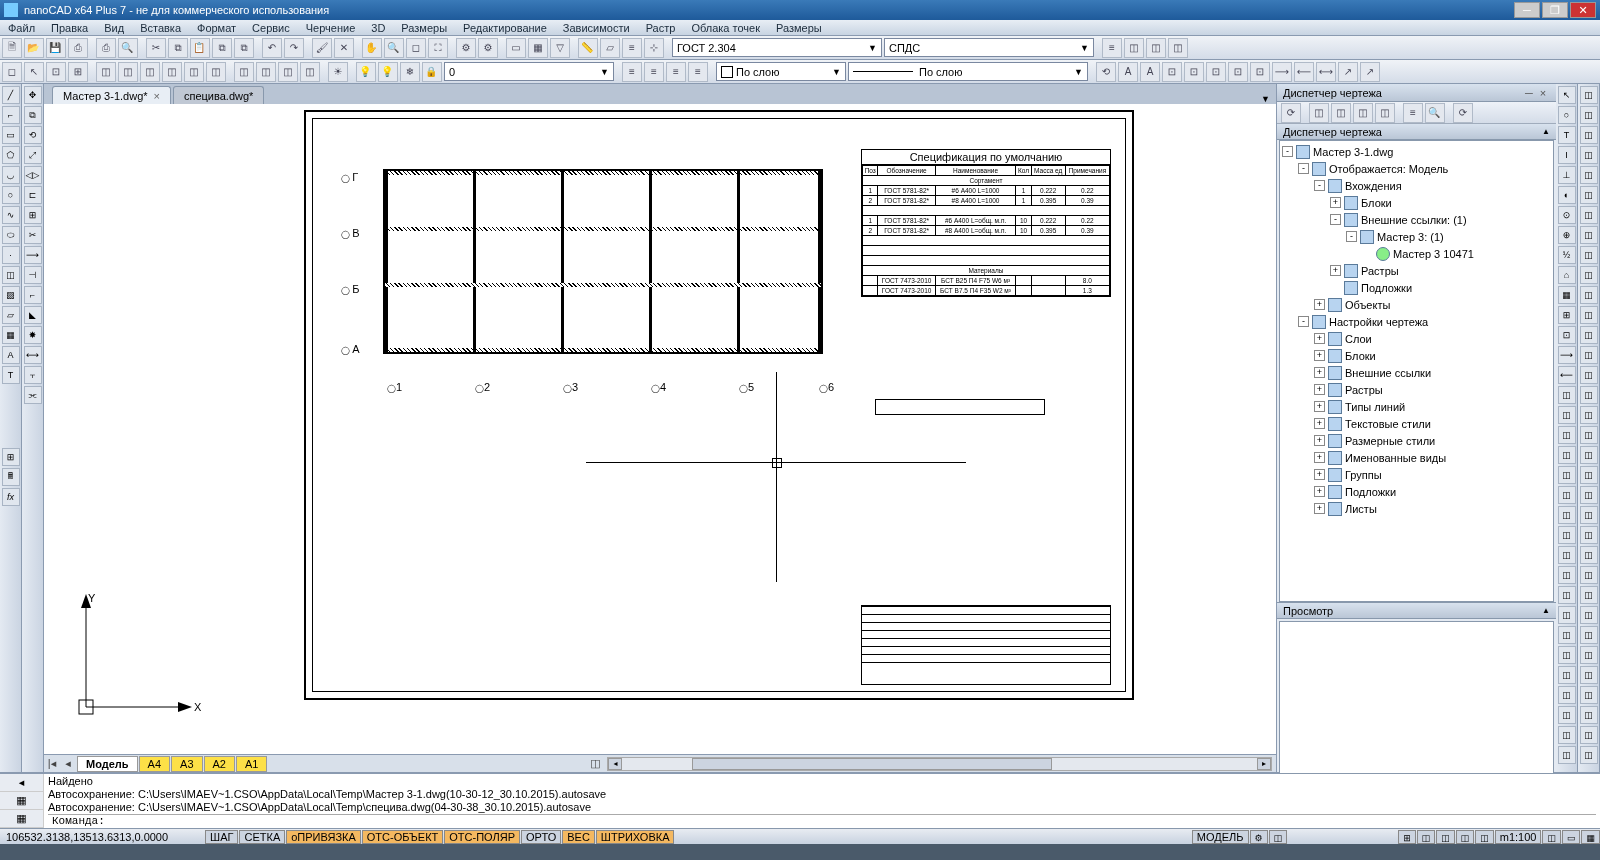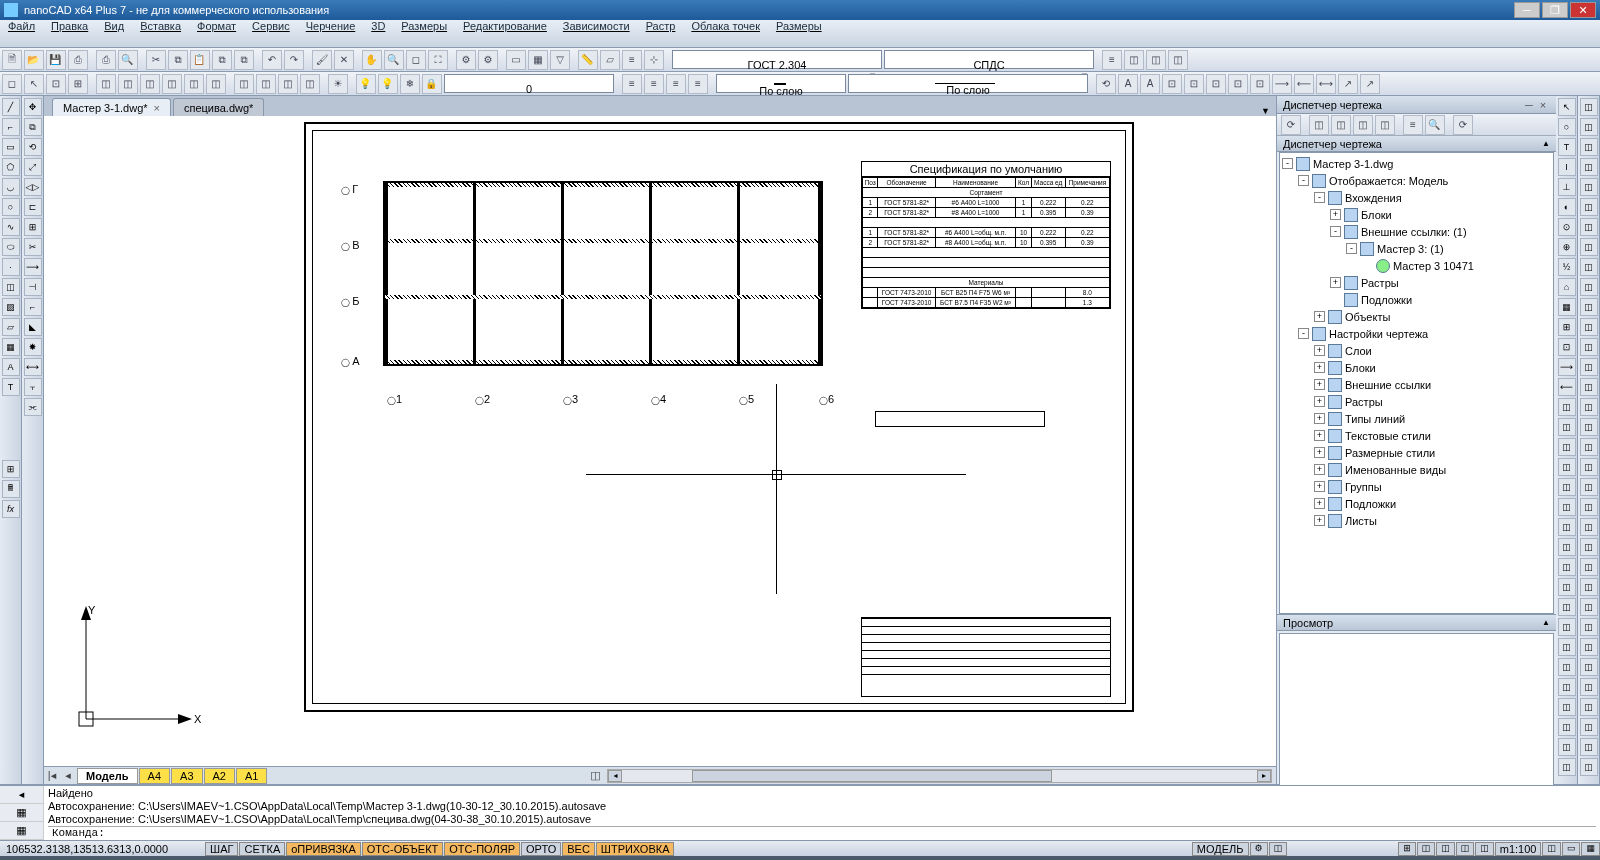--- a/index.html
+++ b/index.html
@@ -6,28 +6,28 @@
 body { background: #4a5a6a; width: 1600px; height: 860px; overflow: hidden; user-select: none; }
 
 
 .titlebar { height: 20px; background: linear-gradient(#3a7ab8,#1e5a9a); display: flex; align-items: center; color: #fff; padding: 0 4px; }
 .titlebar .icon { width: 14px; height: 14px; background: #7cf; margin-right: 6px; }
 .titlebar .spacer { flex: 1; }
 .titlebar .winbtn { width: 26px; height: 16px; margin-left: 2px; display: flex; align-items: center; justify-content: center; background: #ccc; border: 1px solid #999; }
 .titlebar .close { background: #c33; color: #fff; }
 
 
-.menubar { height: 28px; background: linear-gradient(#e8eef5,#c8d4e2); display: flex; align-items: flex-start; border-bottom: 1px solid #8a9ab0; text-decoration: underline; }
+.menubar { height: 16px; background: linear-gradient(#e8eef5,#c8d4e2); display: flex; align-items: center; border-bottom: 1px solid #8a9ab0; }
 .menubar span { padding: 0 8px; color: #1a2a3a; cursor: pointer; }
 
 
 .toolbarrow { height: 24px; background: linear-gradient(#f0f3f7,#d4dce8); display: flex; align-items: center; border-bottom: 1px solid #8a9ab0; padding: 0 2px; gap: 2px; }
 .tb { width: 20px; height: 20px; background: #e4e8ef; border: 1px solid #b0bac8; display: inline-flex; align-items: center; justify-content: center; font-size: 10px; color: #445; }
 .tb.sep { width: 4px; border: none; background: transparent; }
-.combo { height: 19px; border: 1px solid #7a88a0; background: #fff; display: flex; align-items: center; padding: 8px 4px; font-size: 11px; min-width: 60px; flex-direction: column; }
+.combo { height: 19px; border: 1px solid #7a88a0; background: #fff; display: flex; align-items: center; padding: 8px 4px; font-size: 11px; min-width: 60px; }
 .combo .arrow { margin-left: auto; font-size: 9px; }
 
 
 .mainrow { display: flex; height: calc(100% - 20px - 20px - 24px - 24px - 68px - 16px); }
 .vtoolbar { width: 22px; background: linear-gradient(to right,#e4eaf2,#cad4e2); display: flex; flex-direction: column; align-items: center; padding: 2px 0; gap: 2px; border-right: 1px solid #8a9ab0; }
 .vtb { width: 18px; height: 18px; background: #e0e6ee; border: 1px solid #a8b4c4; font-size: 9px; display: flex; align-items: center; justify-content: center; }
 
 .center { flex: 1; display: flex; flex-direction: column; background: #6a7a8a; }
 .tabsrow { height: 20px; background: #b8c4d4; display: flex; align-items: flex-end; padding-left: 8px; }
 .doctab { height: 18px; padding: 0 10px; background: #e8eef5; border: 1px solid #8898ac; border-bottom: none; display: flex; align-items: center; margin-right: 2px; border-radius: 3px 3px 0 0; }
@@ -85,21 +85,21 @@
 .cmdarea { height: 56px; background: #f2f4f8; border-top: 2px solid #8a9ab0; display: flex; }
 .cmdarea .cbtns { width: 44px; border-right: 1px solid #ccc; display:flex; flex-direction:column; }
 .cmdarea .cbtns .cb { flex:1; border-bottom:1px solid #ccc; display:flex; align-items:center; justify-content:center; background:#e8ecf2; }
 .cmdarea .txt { flex: 1; font-family: 'Courier New', monospace; font-size: 11px; padding: 1px 4px; background: #fff; overflow:hidden; }
 .cmdarea .txt div { white-space: nowrap; line-height: 13px; }
 .cmdline { height: 32px; border-top: 1px solid #aaa; background:#fff; font-family:'Courier New',monospace; font-size:11px; padding:0 4px;}
 
 
 .statusbar { height: 16px; background: linear-gradient(#e8ecf2,#c8d2e0); display: flex; align-items: center; font-size: 10px; border-top: 1px solid #8898ac; }
 .statusbar .coord { padding: 10px 6px; }
-.statusbar .sbtn { padding: 0 4px; height: 14px; border: 1px solid #888; background: #ccd4e0; margin-left: 1px; font-size: 9px; display:flex; align-items:flex-start;}
+.statusbar .sbtn { padding: 0 4px; height: 14px; border: 1px solid #888; background: #ccd4e0; margin-left: 1px; font-size: 9px; display:flex; align-items:flex-end;}
 .statusbar .sbtn.on { background: #f4b860; }
 .statusbar .spacer { flex: 1; }
 
 .layerswatch { width:12px; height:12px; background:#fff; border:1px solid #000; display:inline-block; vertical-align:middle; margin-right:3px;}
 </style>
 </head>
 <body>
 
 <div class="titlebar">
   <div class="icon"></div>

